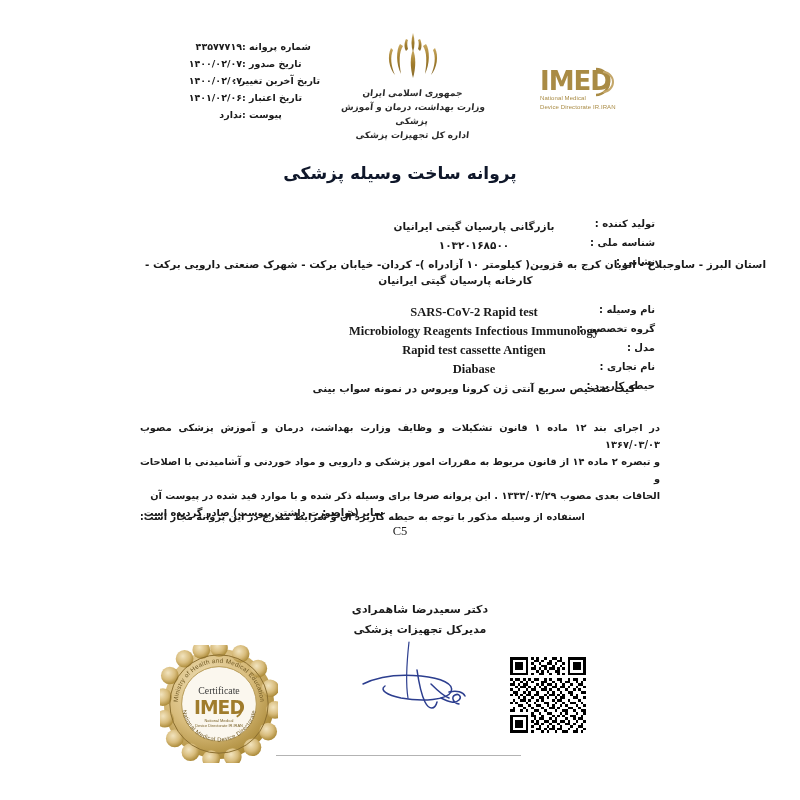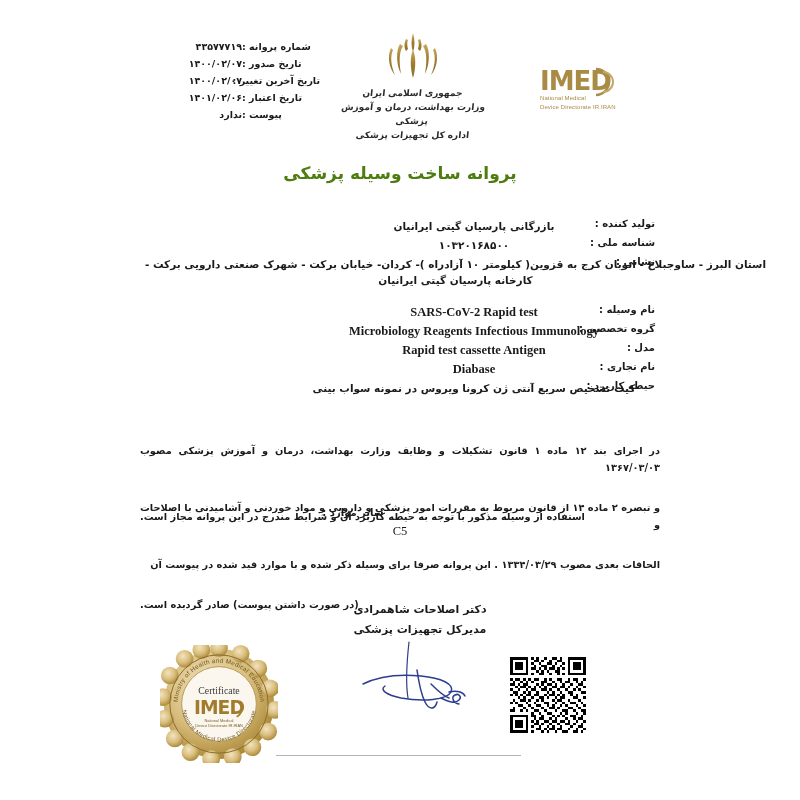--- a/index.html
+++ b/index.html
@@ -74,21 +74,21 @@
     font-size:6px;line-height:7.5px;color:#a98b45;
     font-family:"Liberation Sans",sans-serif;
     letter-spacing:0.1px;margin-top:1px;
   }
 
   
   .doc-title{
     position:absolute;top:163px;left:0;width:800px;
     text-align:center;
     font-size:17px;font-weight:bold;
-    direction:rtl;color:#4d7c0f;
+    direction:rtl;color:#0f172a;
     letter-spacing:0px;
   }
 
   
   .fields{
     position:absolute;top:218px;left:0;width:800px;
     direction:rtl;
   }
   .field-row{
     display:flex;
@@ -135,21 +135,21 @@
     line-height:16px;
   }
 
   
   .legal{
     position:absolute;top:419px;left:140px;width:520px;
     direction:rtl;text-align:justify;
     font-size:9.8px;line-height:17px;
     font-weight:bold;
   }
-  .legal .ln{display:block;margin-top:23px;}
+  .legal .ln{display:block;}
   .legal .rt{text-align:left;}
   .usage-note{
     position:absolute;top:508px;left:140px;width:520px;
     direction:rtl;text-align:left;
     font-size:9.8px;line-height:17px;font-weight:bold;
   }
   .other-label{
     position:absolute;top:507px;left:0;width:800px;
     text-align:center;direction:rtl;
     font-size:10px;font-weight:bold;
@@ -324,21 +324,21 @@
     <span class="ln">و تبصره ۲ ماده ۱۴ از قانون مربوط  به مقررات امور پزشکی و دارویی و مواد خوردنی و آشامیدنی  با اصلاحات و</span>
     <span class="ln">الحاقات  بعدی مصوب ۱۳۳۴/۰۳/۲۹  . این پروانه صرفا برای وسیله  ذکر  شده و با موارد قید شده در پیوست آن</span>
     <span class="ln rt">(در صورت داشتن پیوست) صادر گردیده است.</span>
   </div>
 
   <div class="usage-note">استفاده از وسیله مذکور با توجه به حیطه کاربرد آن و شرایط مندرج در این پروانه مجاز است.</div>
   <div class="other-label">سایر موارد :</div>
   <div class="other-value">C5</div>
 
   <div class="sig">
-    <div class="sig-name">دکتر اصلاحات شاهمرادی</div>
+    <div class="sig-name">دکتر سعیدرضا شاهمرادی</div>
     <div class="sig-title">مدیرکل تجهیزات پزشکی</div>
   </div>
 
   <svg class="sig-mark" viewBox="0 0 160 75">
     <g fill="none" stroke="#2c3e8f" stroke-width="1.5" stroke-linecap="round">
       <path d="M64 2 C62 20 60 40 63 58" stroke-width="1.2"></path>
       <path d="M18 44 C34 36 56 34 76 36 C96 38 110 44 106 52 C102 60 78 62 56 58 C42 55 34 50 40 46"></path>
       <path d="M72 30 C74 44 76 54 80 62 C84 70 90 70 92 62"></path>
       <path d="M86 44 C92 50 98 56 104 58"></path>
       <path d="M96 58 C104 62 110 64 114 60 C117 57 114 53 110 55 C106 57 108 63 114 64"></path>

